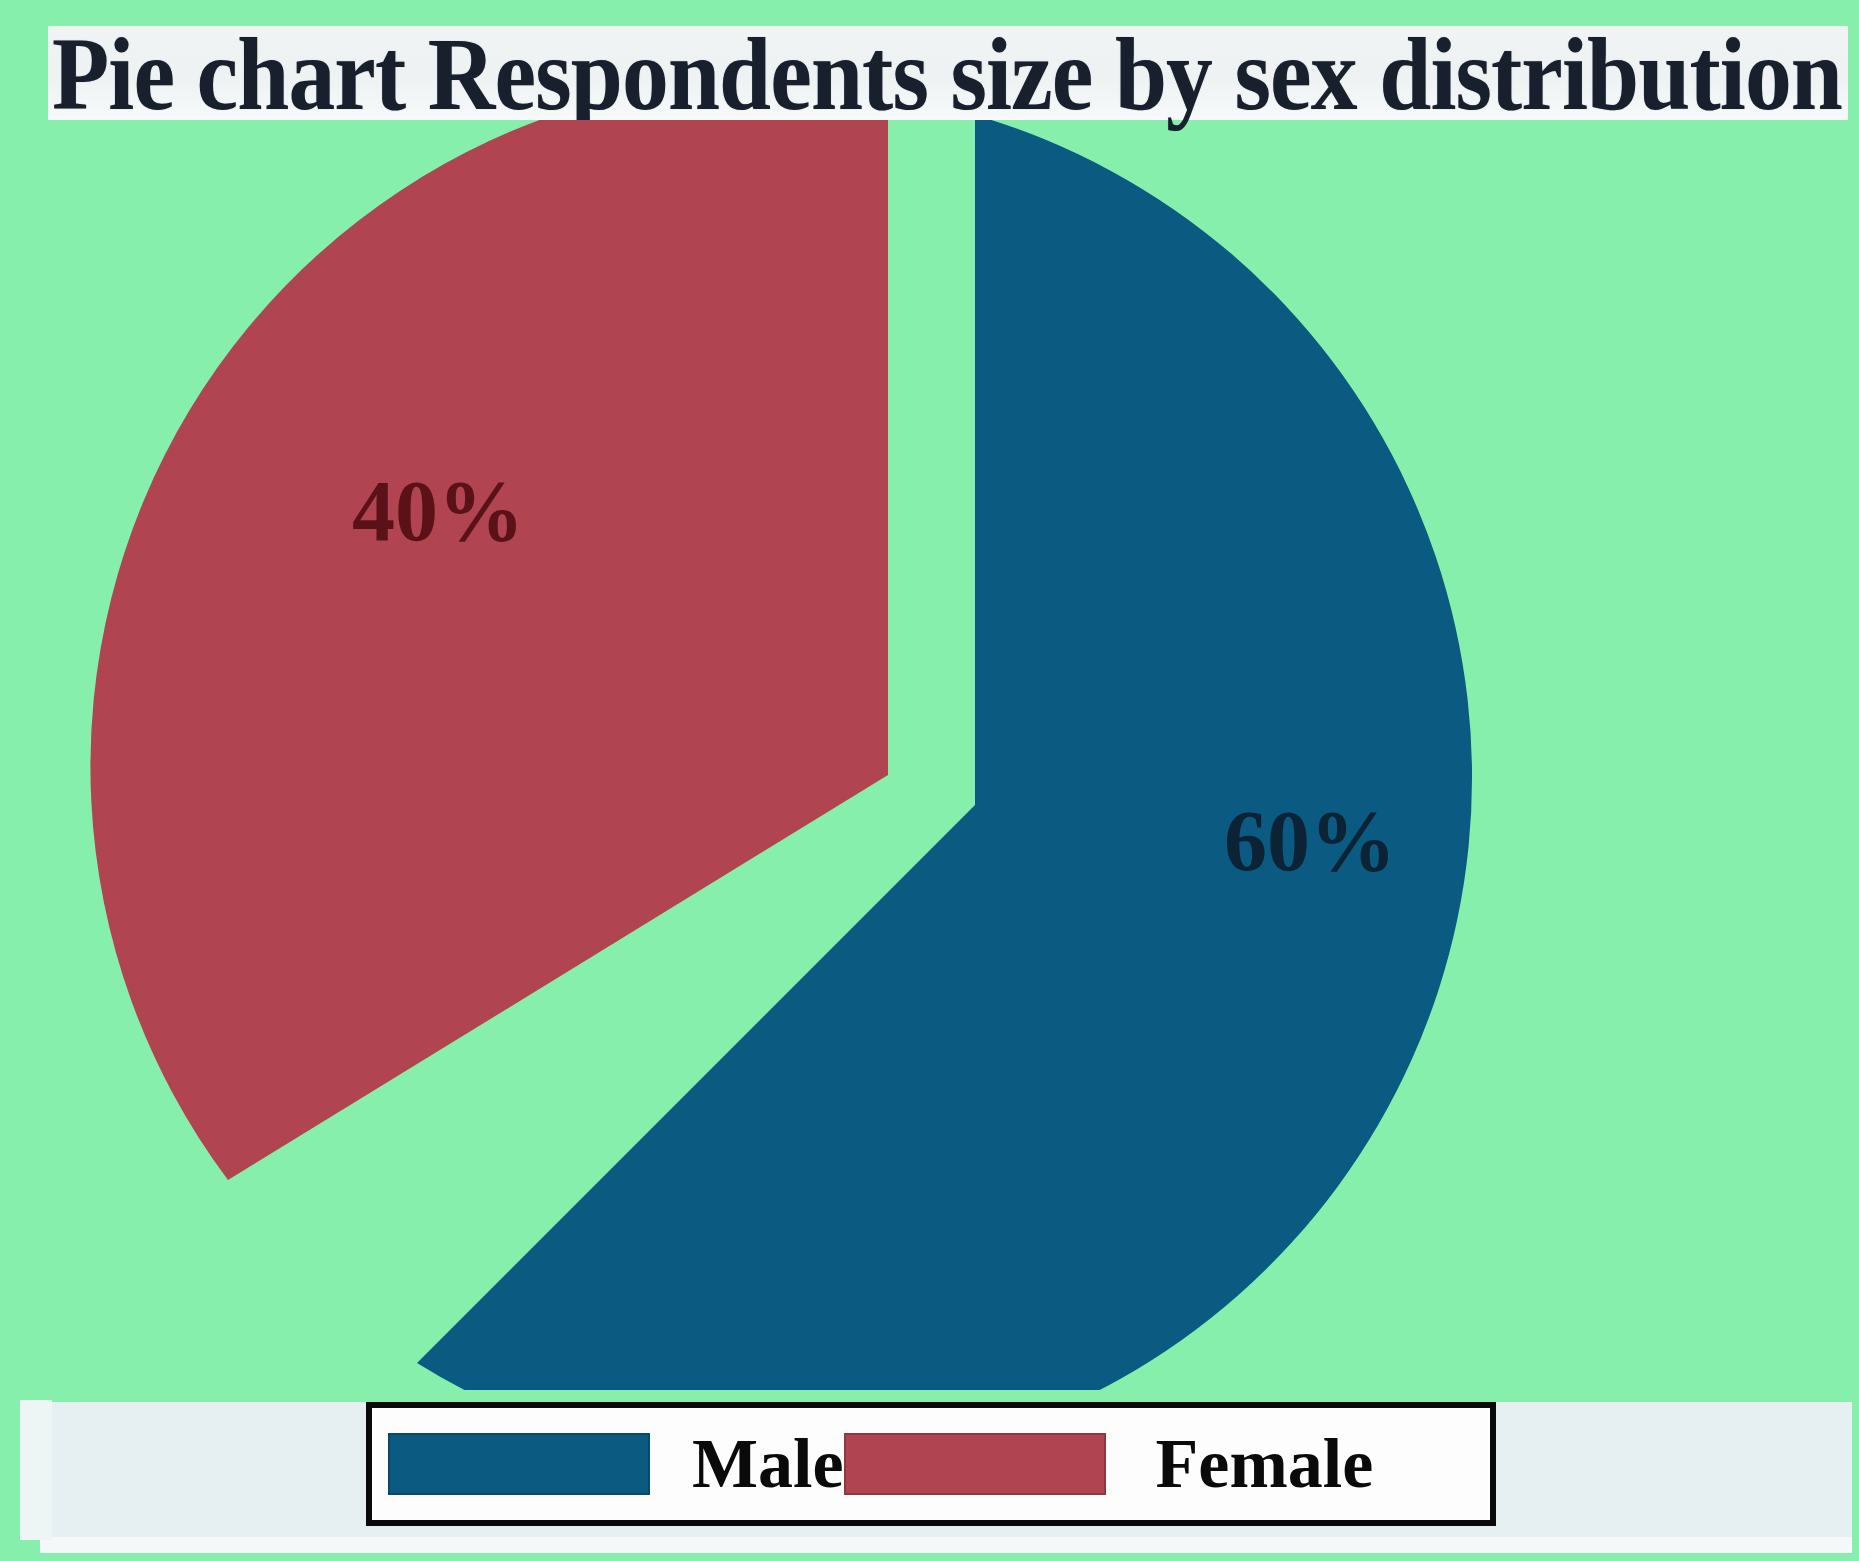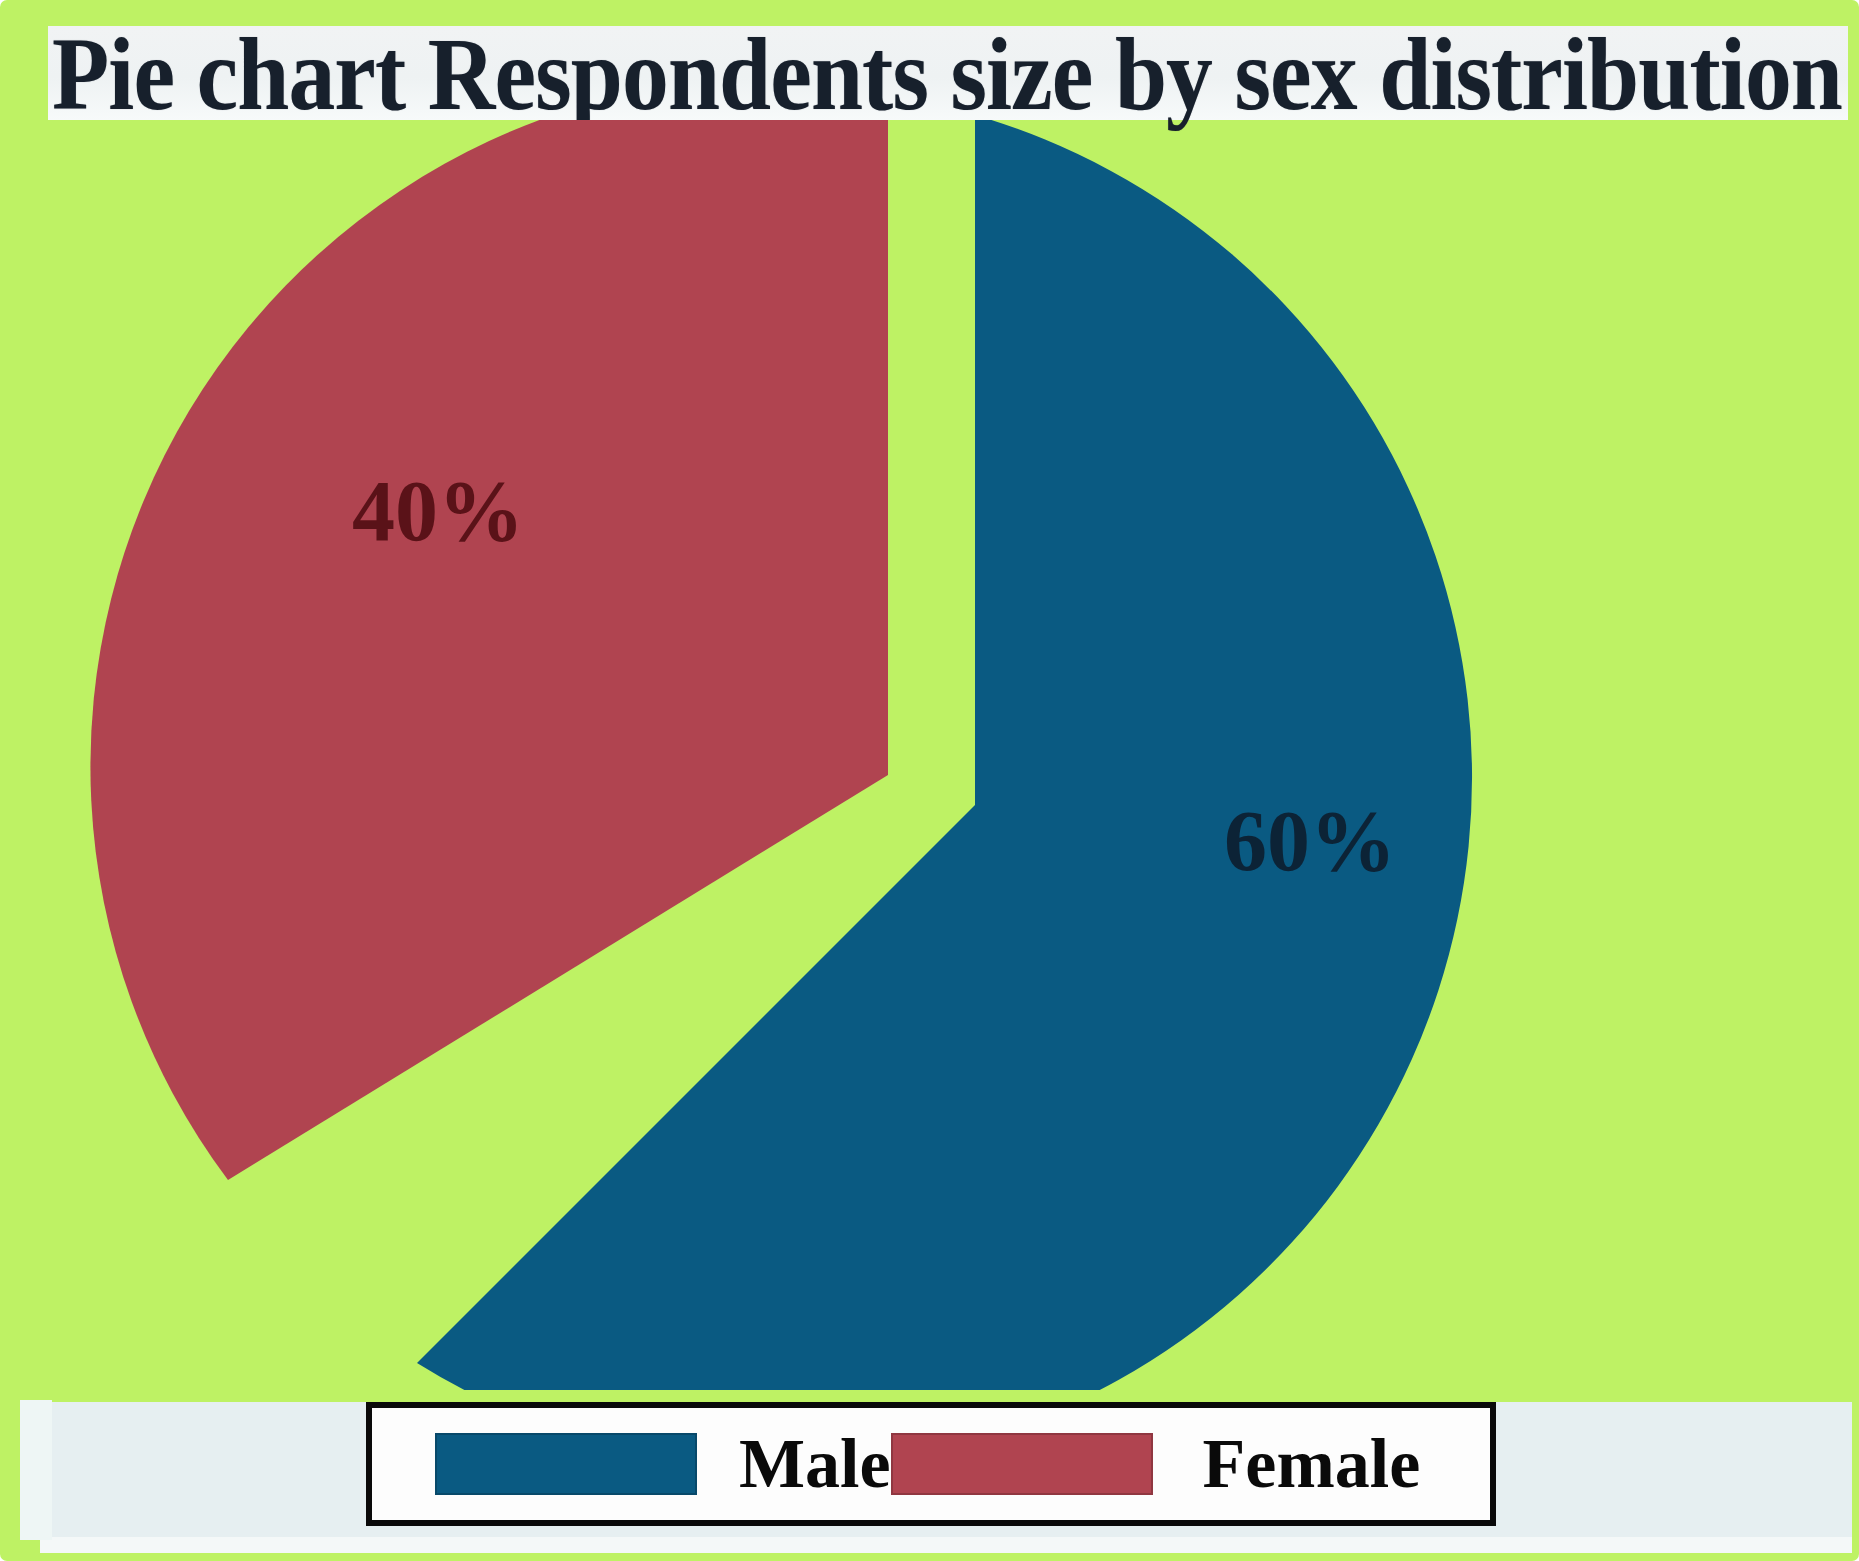--- a/index.html
+++ b/index.html
@@ -5,23 +5,22 @@
   html, body {
     margin: 0;
     padding: 0;
     background: #ffffff;
   }
   #page {
     position: relative;
     width: 1859px;
     height: 1561px;
     overflow: hidden;
-    background: #bef264;
+    background: #86efac;
     font-family: "Liberation Serif", serif;
-    border-radius: 7px;
   }
   
   .wash {
     position: absolute;
     pointer-events: none;
   }
   .wash-top {
     left: 48px; top: 26px;
     width: 1800px; height: 94px;
     background: linear-gradient(180deg,#f1f3f4 0%, #eef2f3 55%, #f7fafa 100%);
@@ -146,21 +145,21 @@
                L 975 -5
                A 690 690 0 1 1 417 1243
                Z" fill="#0a5a82"></path>
 
       <text id="label-female" class="slice-label" x="438" y="420" text-anchor="middle" fill="#5a1218">40%</text>
 
       <text id="label-male" class="slice-label" x="1310" y="750" text-anchor="middle" fill="#0c2336">60%</text>
     </svg>
   </div>
 
-  <div id="legend-box" style="border-color: rgb(10, 10, 10); background: rgb(253, 253, 253); padding-left: 47px;">
+  <div id="legend-box" style="border-color: rgb(10, 10, 10); background: rgb(253, 253, 253);">
 
     <div class="legend-entry" id="legend-entry-male">
       <span class="legend-swatch" id="swatch-male" style="background: rgb(10, 90, 130);"></span>
       <span class="legend-label">Male</span>
     </div>
 
     <div class="legend-entry" id="legend-entry-female">
       <span class="legend-swatch" id="swatch-female" style="background: rgb(176, 68, 80);"></span>
       <span class="legend-label">Female</span>
     </div>

